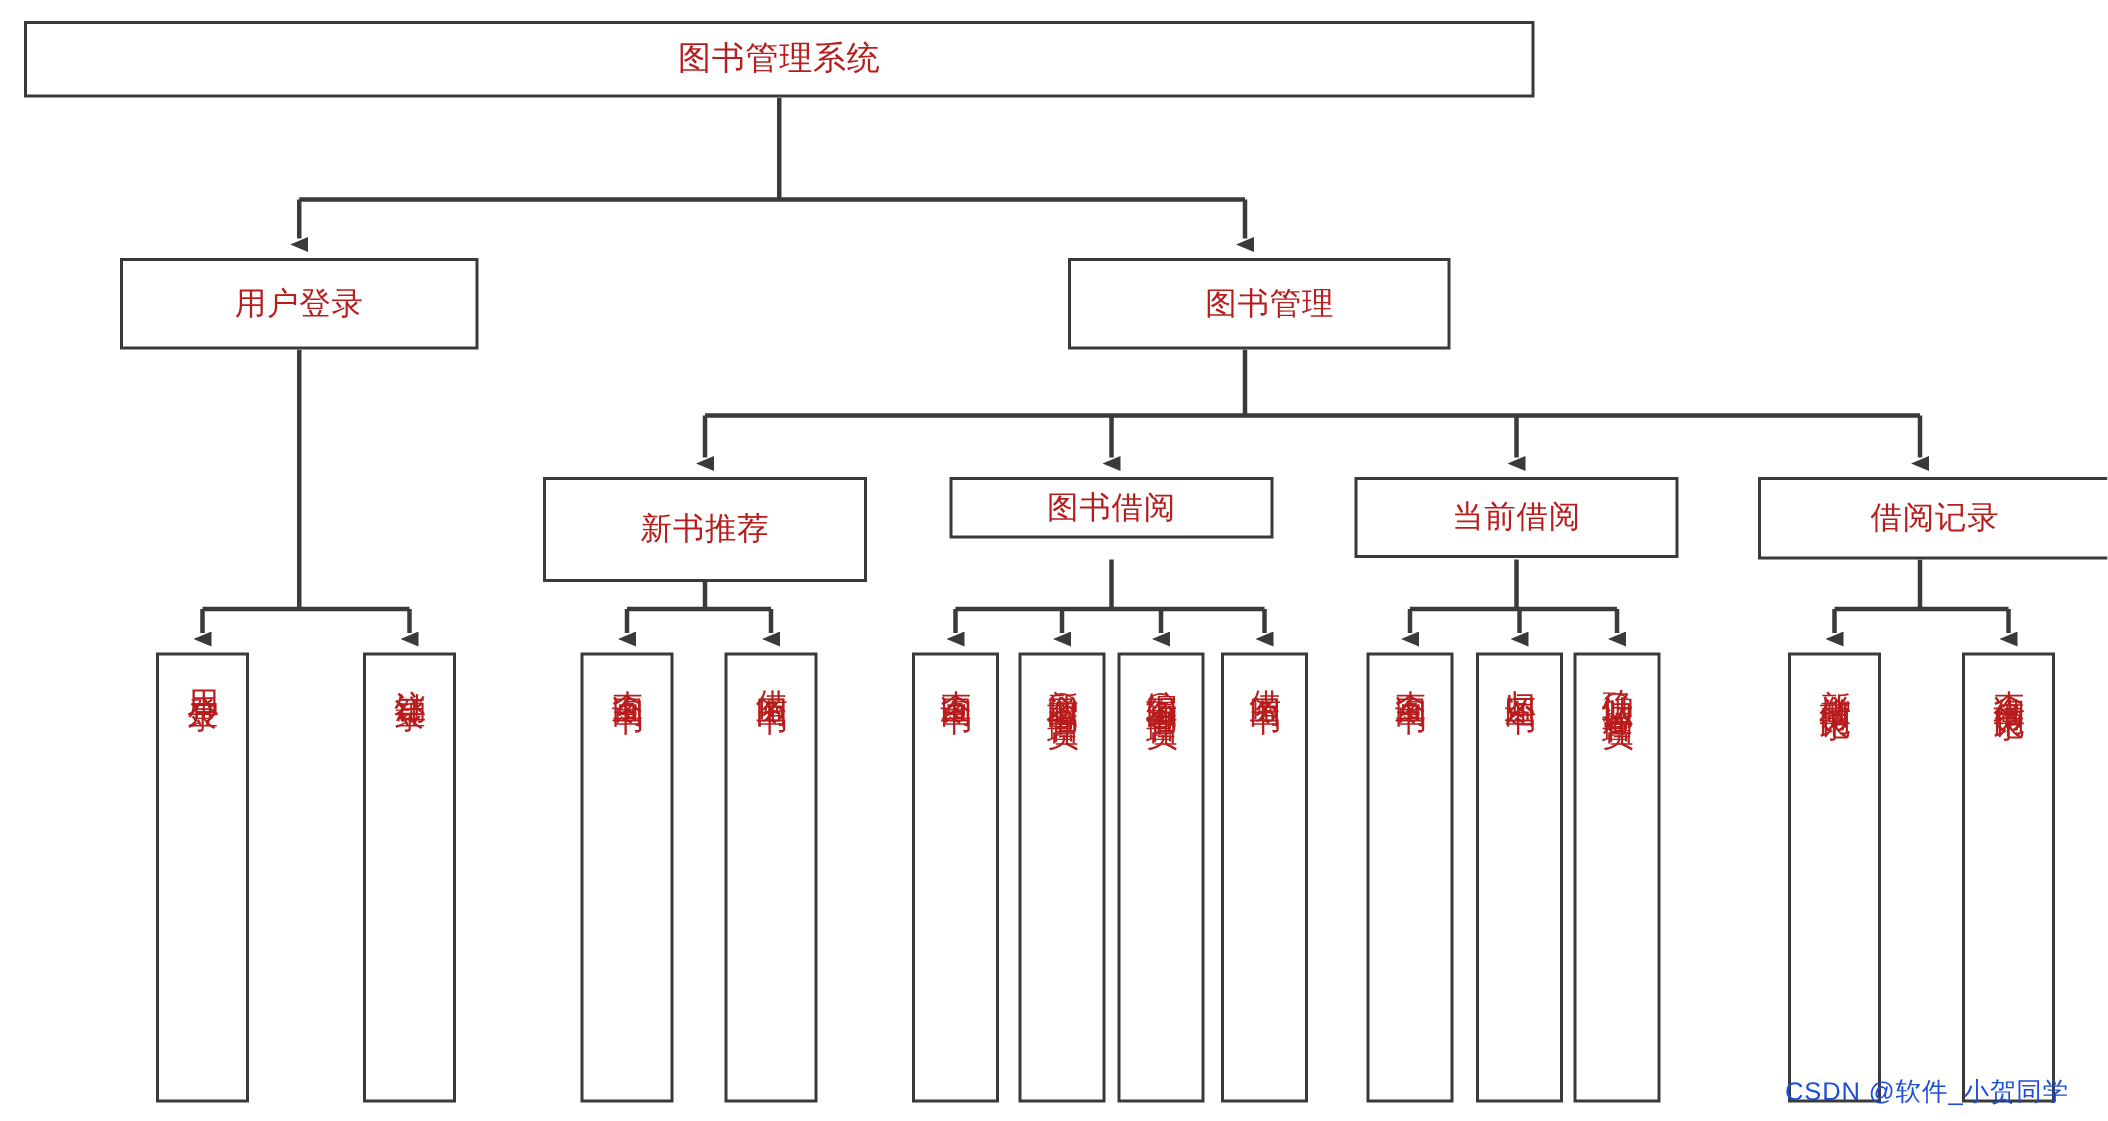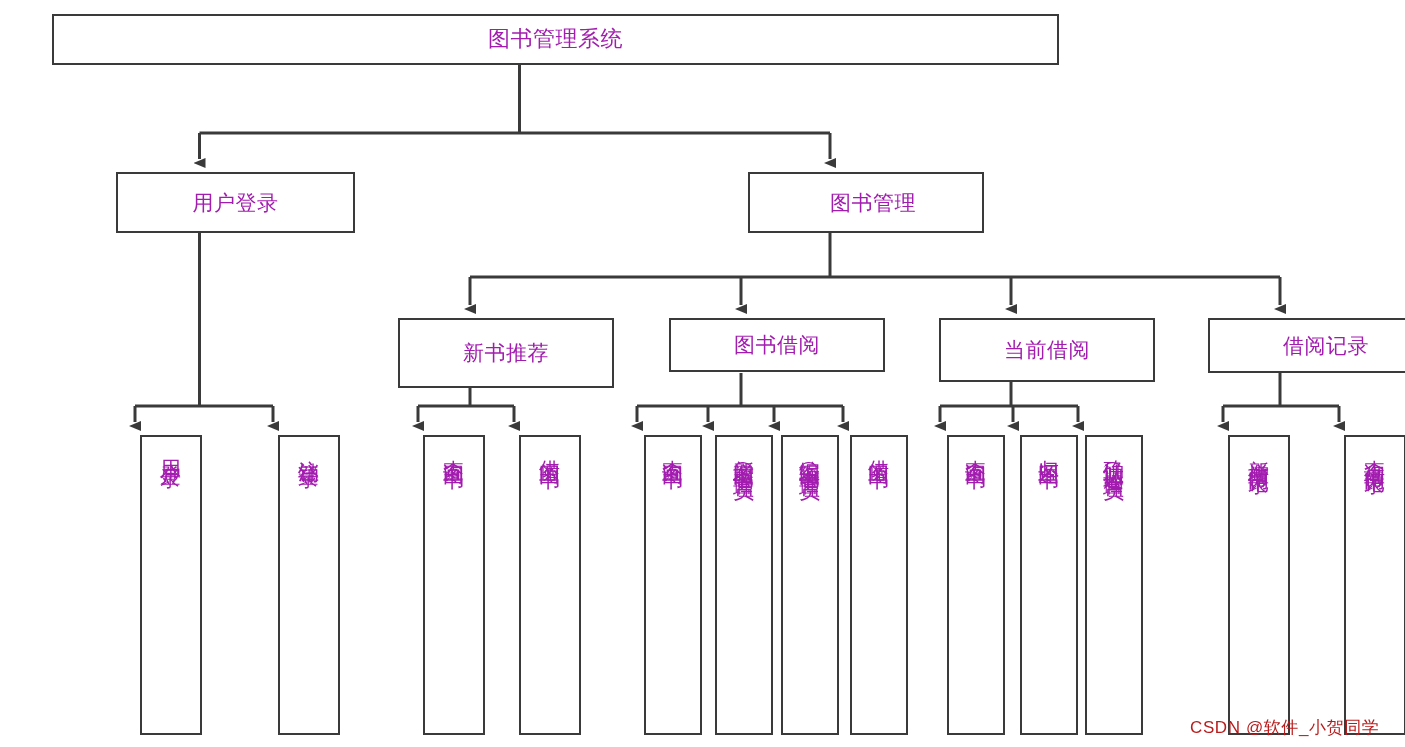--- a/index.html
+++ b/index.html
@@ -26,23 +26,22 @@
     height: 747px;
   }
   .node {
     position: absolute;
     box-sizing: border-box;
     border: 2px solid #3a3a3a;
     background: #ffffff;
     display: flex;
     align-items: center;
     justify-content: center;
-    color: #a21caf;
+    color: #b91c1c;
     z-index: 2;
-    margin-left: 36px;
   }
   .node .cap {
     display: block;
     line-height: 1.12;
     text-align: center;
     letter-spacing: 0.5px;
   }
   .node.horiz .cap {
     writing-mode: horizontal-tb;
     font-size: 21px;
@@ -54,21 +53,21 @@
   .node.vert .cap {
     writing-mode: vertical-rl;
     text-orientation: upright;
     font-size: 21px;
     letter-spacing: 3px;
     line-height: 1;
   }
   .node.root .cap { font-size: 22px; }
   .watermark {
     position: absolute;
-    color: #b91c1c;
+    color: #1d4ed8;
     font-size: 17px;
     letter-spacing: 0.6px;
     white-space: nowrap;
     z-index: 5;
     pointer-events: none;
     font-family: "Liberation Sans", "DejaVu Sans", sans-serif;
   }
 </style>
 </head>
 <body>
@@ -118,30 +117,30 @@
       </g>
   </svg>
 
   <div id="node-layer">
       <div class="node horiz root" style="left: 16px; top: 14px; width: 1007px; height: 51px;">
         <span class="cap">图书管理系统</span>
       </div>
       <div class="node horiz" style="left: 80px; top: 172px; width: 239px; height: 61px;">
         <span class="cap">用户登录</span>
       </div>
-      <div class="node horiz" style="left: 712px; top: 172px; width: 236px; height: 61px; padding-left: 14px;">
+      <div class="node horiz" style="left: 712px; top: 172px; width: 255px; height: 61px; padding-left: 14px;">
         <span class="cap">图书管理</span>
       </div>
       <div class="node horiz" style="left: 362px; top: 318px; width: 216px; height: 70px;">
         <span class="cap">新书推荐</span>
       </div>
-      <div class="node horiz" style="left: 633px; top: 318px; width: 216px; height: 54px;">
+      <div class="node horiz" style="left: 633px; top: 318px; width: 216px; height: 41px;">
         <span class="cap">图书借阅</span>
       </div>
-      <div class="node horiz" style="left: 903px; top: 318px; width: 216px; height: 64px;">
+      <div class="node horiz" style="left: 903px; top: 318px; width: 216px; height: 54px;">
         <span class="cap">当前借阅</span>
       </div>
       <div class="node horiz" style="left: 1172px; top: 318px; width: 236px; height: 55px;">
         <span class="cap">借阅记录</span>
       </div>
       <div class="node vert" style="left: 104px; top: 435px; width: 62px; height: 300px;">
         <span class="cap">用户登录</span>
       </div>
       <div class="node vert" style="left: 242px; top: 435px; width: 62px; height: 300px;">
         <span class="cap">注销登录</span>

